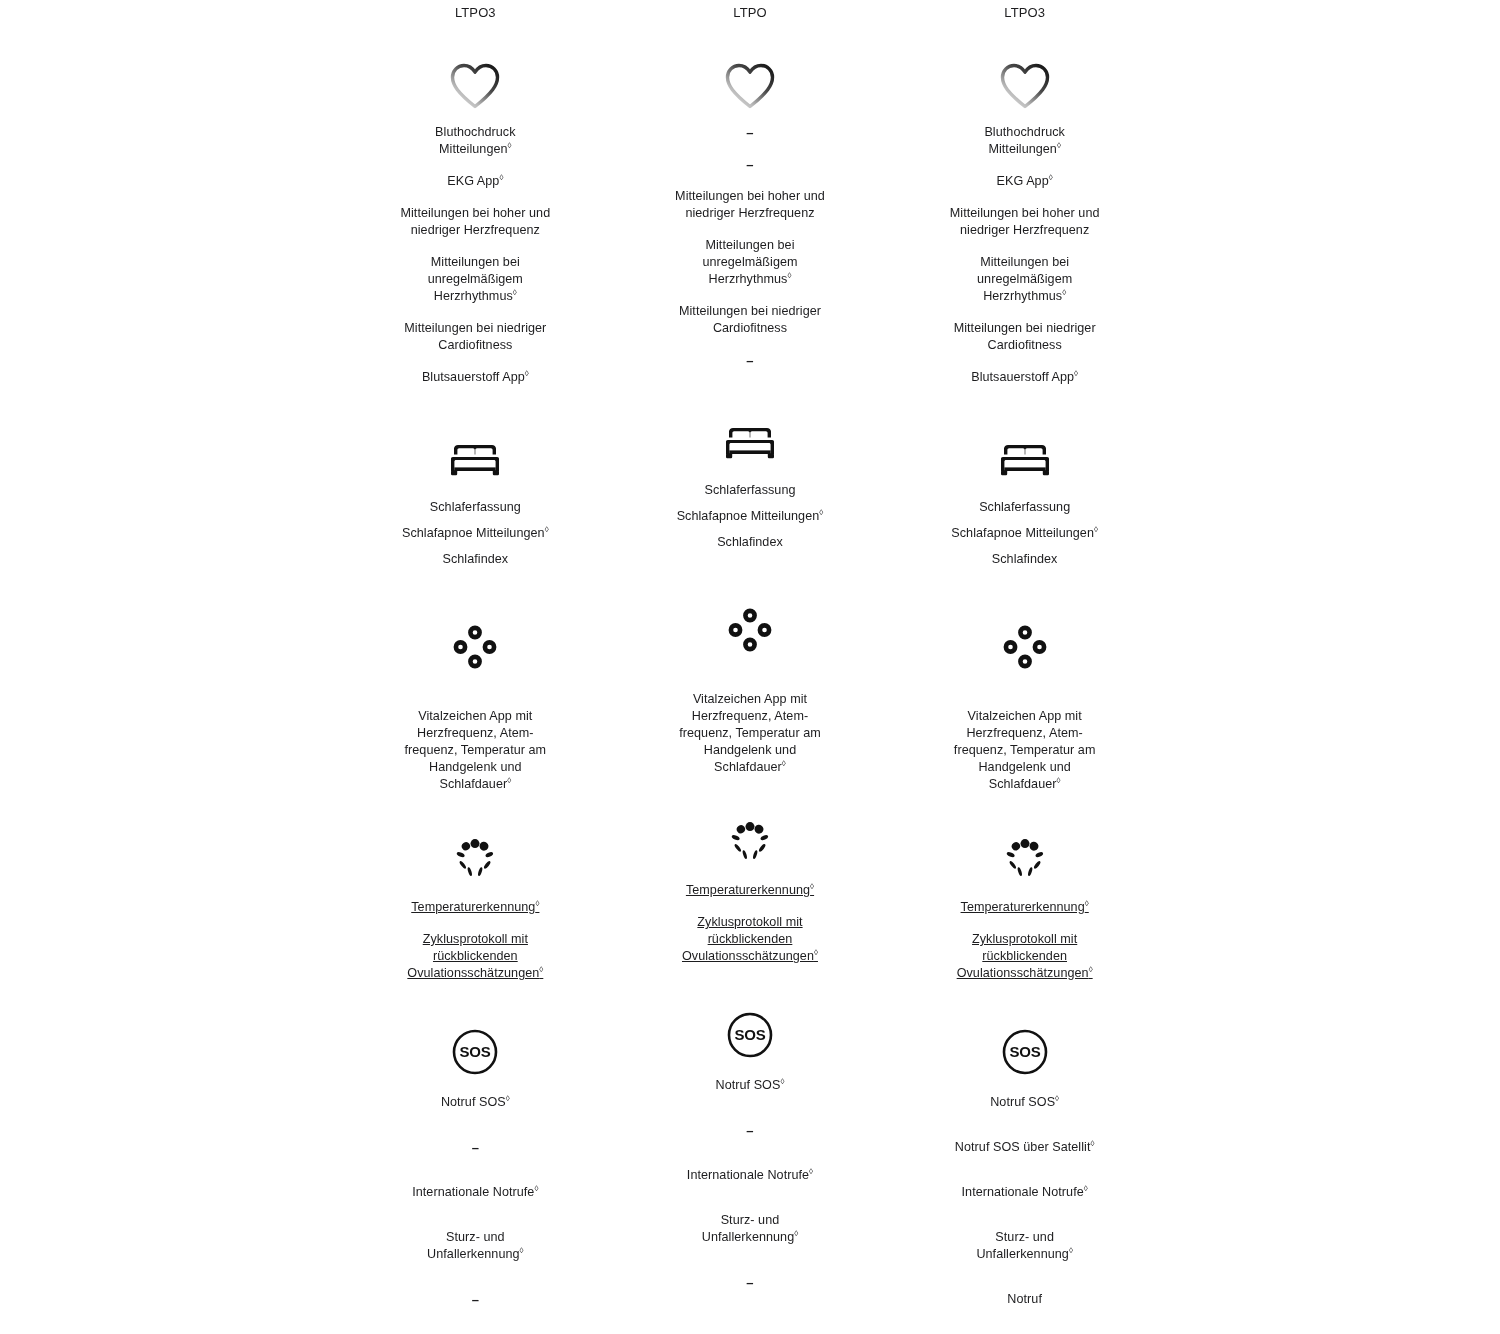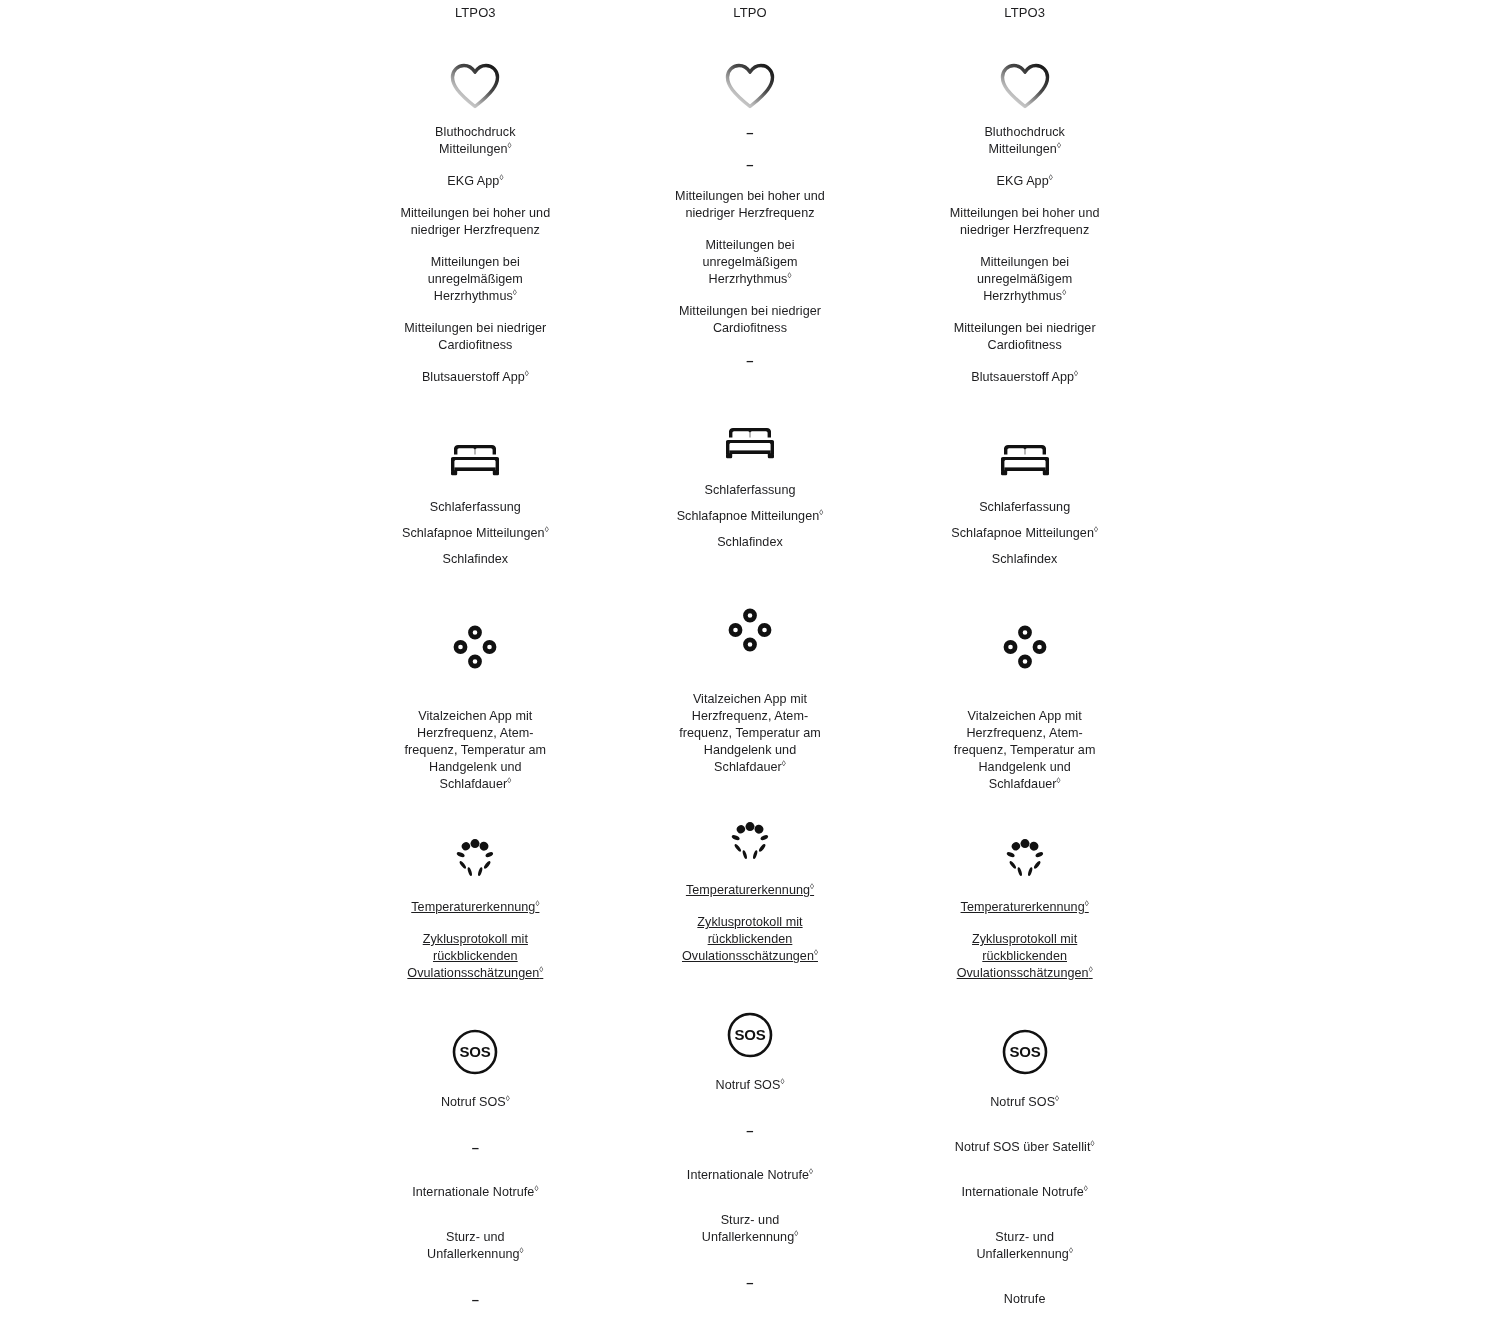--- a/index.html
+++ b/index.html
@@ -466,21 +466,21 @@
           <circle cx="24" cy="24" r="21" fill="none" stroke="#111111" stroke-width="2.6"></circle>
           <text x="24" y="29.4" text-anchor="middle" font-family="'Liberation Sans','DejaVu Sans',sans-serif" font-size="15" font-weight="700" letter-spacing="-0.3" fill="#111111">SOS</text>
         </svg>
       </div>
       <div class="feature-list">
         <div class="feature">Notruf SOS<span class="sup">◊</span></div>
         <div class="feature">Notruf SOS über Satellit<span class="sup">◊</span></div>
         <div class="feature">Internationale Notrufe<span class="sup">◊</span></div>
         <div class="feature">Sturz- und
 Unfallerkennung<span class="sup">◊</span></div>
-        <div class="feature">Notrufe</div>
+        <div class="feature">Notruf</div>
       </div>
     </div>
 
     <div class="group g-water">
       <div class="group-icon">
         <svg width="40" height="52" viewBox="0 0 40 52" aria-hidden="true">
           <path d="M20 3.2 C20 3.2 34.6 22.0 34.6 31.4 C34.6 39.9 28.1 46.6 20 46.6 C11.9 46.6 5.4 39.9 5.4 31.4 C5.4 22.0 20 3.2 20 3.2 Z" fill="none" stroke="#111111" stroke-width="2.6" stroke-linejoin="round"></path>
         </svg>
       </div>
 

